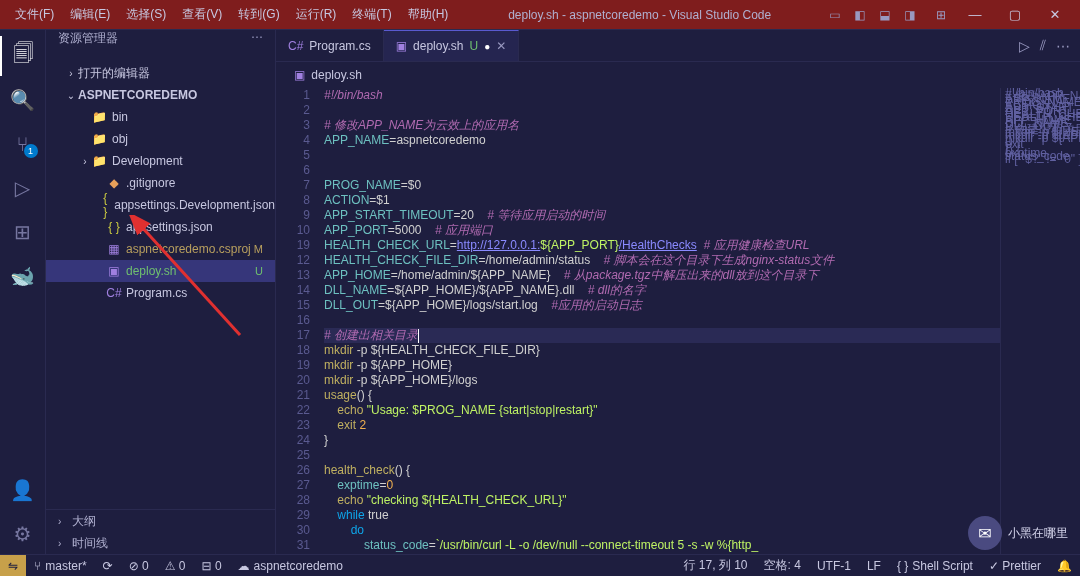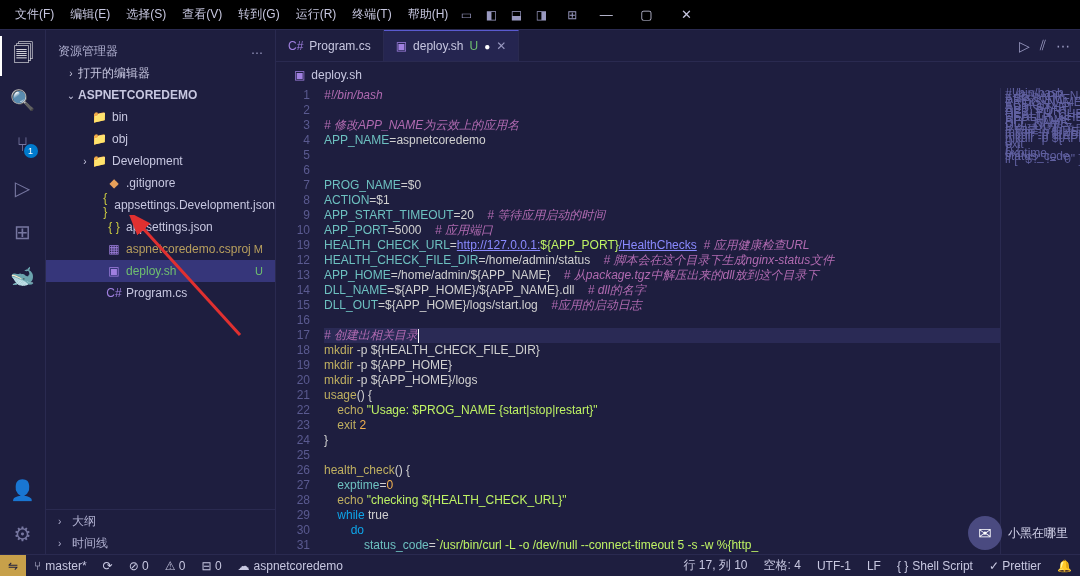--- a/index.html
+++ b/index.html
@@ -1,32 +1,32 @@
 <!DOCTYPE html>
 <html><head>
 <meta charset="utf-8">
 <style>
 *{margin:0;padding:0;box-sizing:border-box;font-family:"Segoe UI",Tahoma,sans-serif;font-size:12px}
 body{background:#1e1e3f;color:#c7c7e0;width:1080px;height:576px;overflow:hidden;position:relative}
-.titlebar{height:30px;background:#000000;display:flex;align-items:center;padding:0 8px;border-bottom:1px solid #2a2a50}
+.titlebar{height:30px;background:#7f1d1d;display:flex;align-items:center;padding:0 8px;border-bottom:1px solid #2a2a50}
 .titlebar .menu{display:flex;gap:2px}
 .titlebar .menu span{padding:4px 7px;color:#c7c7e0;cursor:pointer;font-size:12px}
 .titlebar .title{flex:1;text-align:center;color:#b0b0d0;font-size:12px}
 .titlebar .winctrl{display:flex;gap:6px;align-items:center}
 .titlebar .winctrl span{width:34px;height:24px;display:flex;align-items:center;justify-content:center;color:#c7c7e0;cursor:pointer;font-size:13px}
 .titlebar .group-icons{display:flex;gap:3px;margin-right:6px}
 .titlebar .group-icons span{width:22px;height:22px;display:flex;align-items:center;justify-content:center;color:#9999c0;font-size:12px}
 .main{display:flex;height:524px}
 .activity{width:46px;background:#1e1e3f;display:flex;flex-direction:column;align-items:center;padding-top:6px;gap:4px;border-right:1px solid #2a2a50}
 .activity .icon{width:46px;height:40px;display:flex;align-items:center;justify-content:center;color:#7676a0;font-size:20px;cursor:pointer;position:relative}
 .activity .icon.active{color:#fff;border-left:2px solid #fff}
 .activity .icon .badge{position:absolute;bottom:6px;right:8px;background:#007acc;color:#fff;border-radius:50%;width:14px;height:14px;font-size:9px;display:flex;align-items:center;justify-content:center}
 .activity .spacer{flex:1}
 .sidebar{width:230px;background:#1e1e3f;border-right:1px solid #2a2a50;display:flex;flex-direction:column}
-.sidebar-header{height:30px;display:flex;align-items:flex-end;padding:0 12px;color:#b0b0d0;font-size:11px;justify-content:space-between}
+.sidebar-header{height:30px;display:flex;align-items:flex-start;padding:0 12px;color:#b0b0d0;font-size:11px;justify-content:space-between}
 .sidebar-header .dots{color:#9999c0;cursor:pointer}
 .tree{flex:1;overflow:auto;padding:2px 0}
 .tree-item{display:flex;align-items:center;height:22px;padding-left:6px;cursor:pointer;font-size:13px;color:#c7c7e0}
 .tree-item.selected{background:#36367a}
 .tree-item .chev{width:14px;text-align:center;color:#c7c7e0;font-size:10px}
 .tree-item .ficon{width:16px;margin-right:4px;text-align:center;font-size:12px}
 .tree-item .status{margin-left:auto;margin-right:12px;font-size:11px}
 .ind1{padding-left:18px}.ind2{padding-left:32px}.ind3{padding-left:46px}
 .folder-red{color:#f07070}.folder-gray{color:#9090b0}.folder-green{color:#90c090}
 .icon-orange{color:#e8a05a}.icon-purple{color:#a080e0}.icon-json{color:#cbcb41}.icon-cs{color:#a080e0}
@@ -79,20 +79,21 @@
   <div class="menu" id="menubar">
       <span>文件(F)</span>
       <span>编辑(E)</span>
       <span>选择(S)</span>
       <span>查看(V)</span>
       <span>转到(G)</span>
       <span>运行(R)</span>
       <span>终端(T)</span>
       <span>帮助(H)</span>
     </div>
+  <div class="title">deploy.sh - aspnetcoredemo - Visual Studio Code</div>
   <div class="group-icons">
     <span>▭</span>
     <span>◧</span>
     <span>⬓</span>
     <span>◨</span>
     <span style="margin-left:6px">⊞</span>
   </div>
   <div class="winctrl">
     <span>—</span>
     <span>▢</span>

